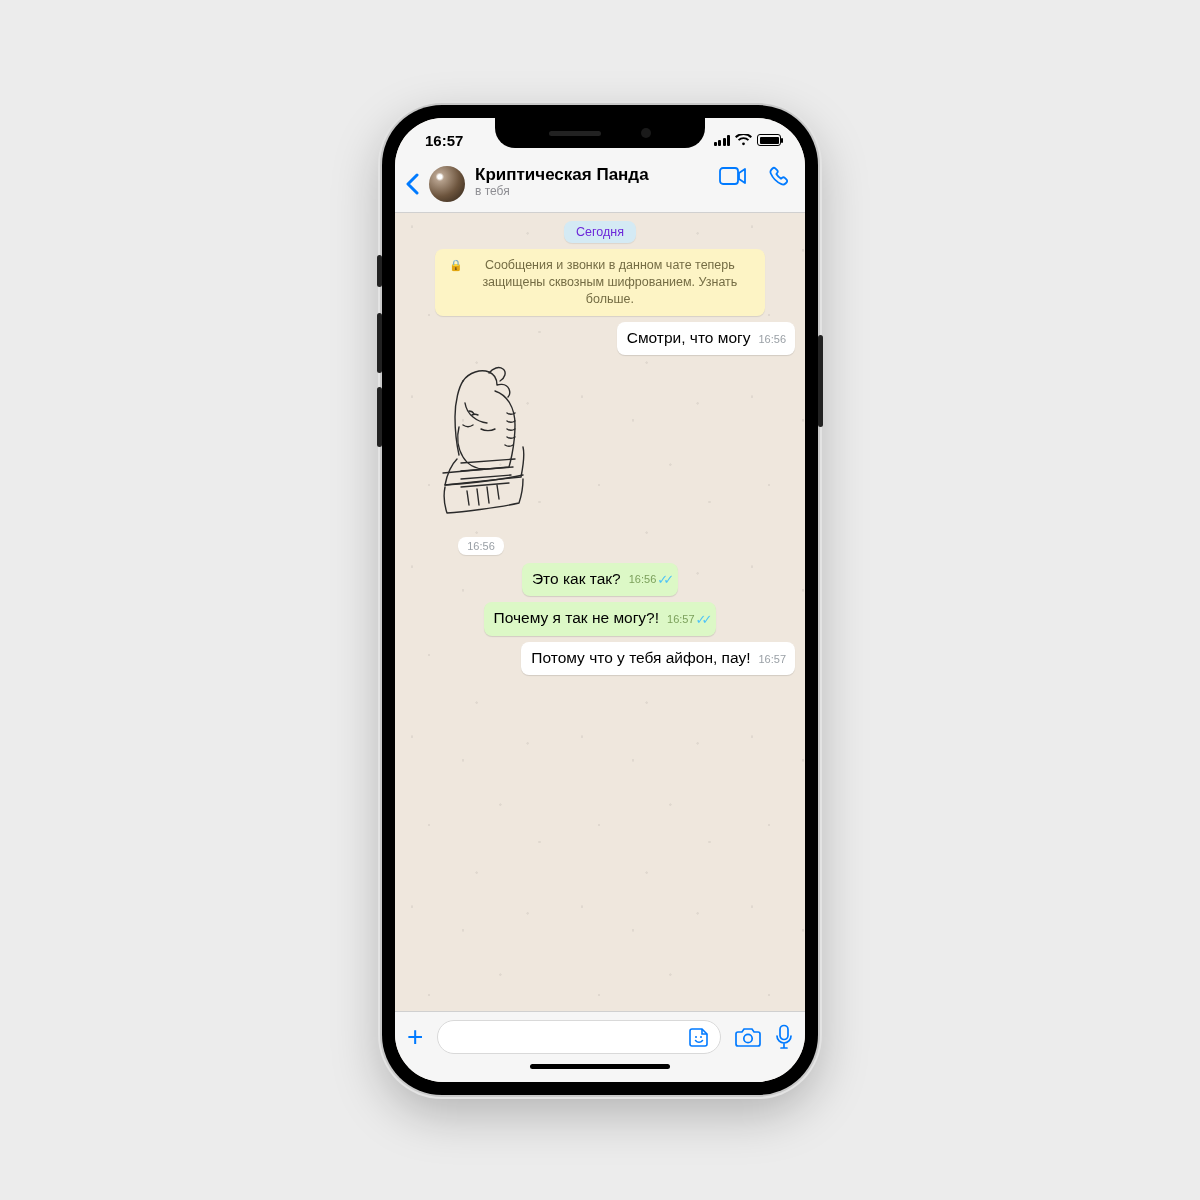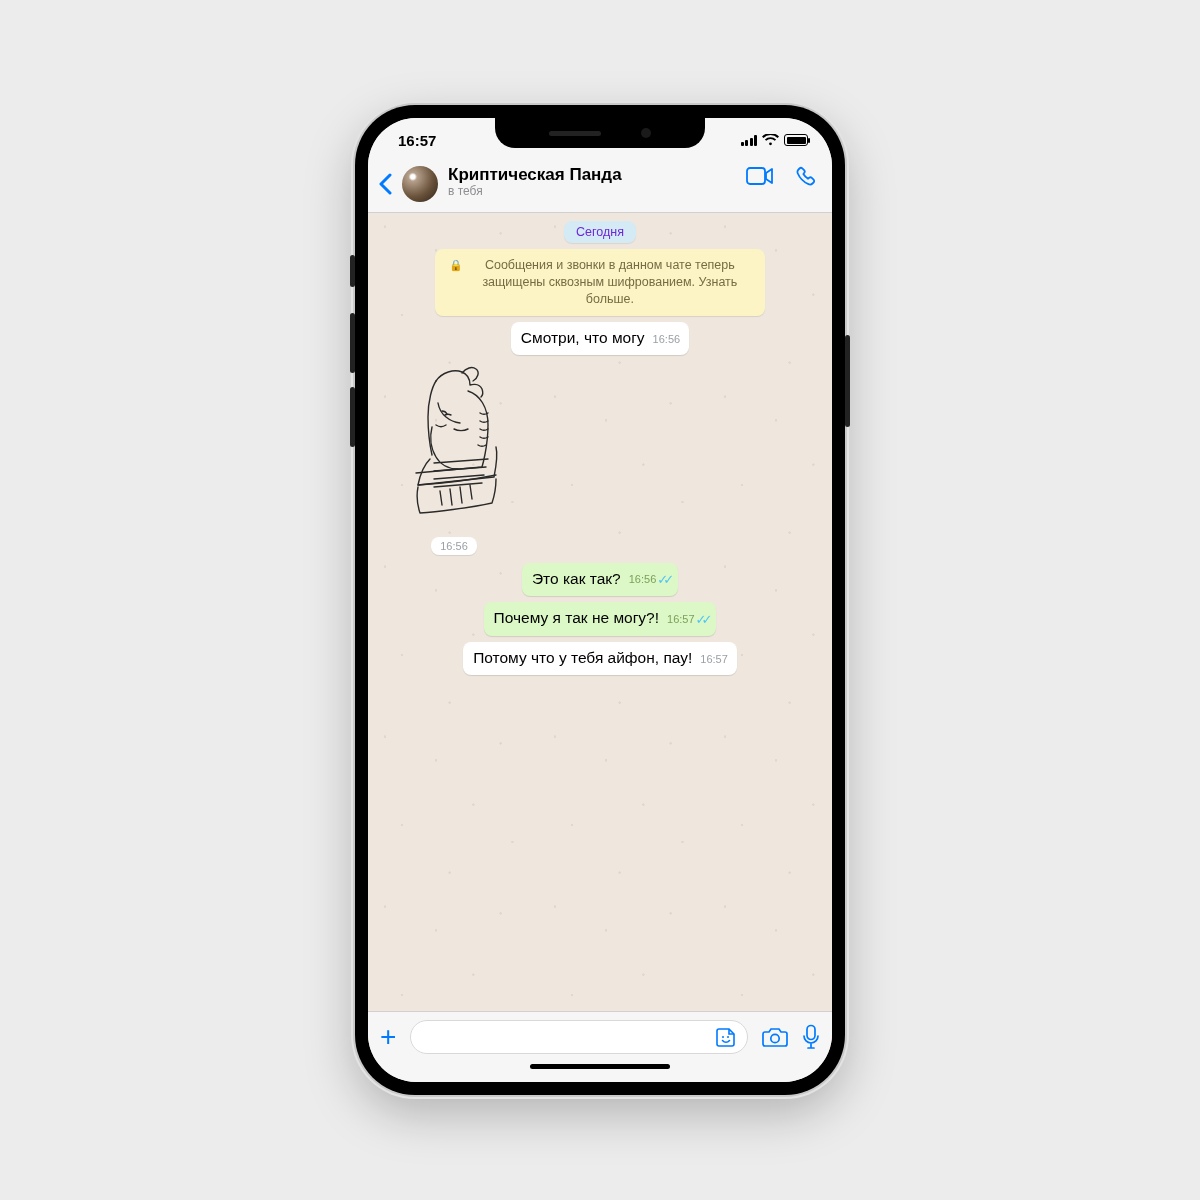--- a/index.html
+++ b/index.html
@@ -1,17 +1,17 @@
 <!DOCTYPE html>
 <html><head>
 <meta charset="utf-8">
 <style>
   *{box-sizing:border-box;margin:0;padding:0;font-family:-apple-system,Helvetica,Arial,sans-serif;-webkit-font-smoothing:antialiased}
   body{background:#ECECEC;width:1200px;height:1200px;display:flex;align-items:center;justify-content:center}
-  .phone{width:490px;height:990px;background:#000;border-radius:60px;padding:13px;box-shadow:0 0 0 2px #c9c9c9,0 0 0 4px #e3e3e3,0 18px 50px rgba(0,0,0,.25);position:relative}
+  .phone{width:436px;height:990px;background:#000;border-radius:60px;padding:13px;box-shadow:0 0 0 2px #c9c9c9,0 0 0 4px #e3e3e3,0 18px 50px rgba(0,0,0,.25);position:relative}
   .side-btn{position:absolute;background:#222;border-radius:4px}
   .side-btn.mute{left:-5px;top:150px;width:5px;height:32px}
   .side-btn.volu{left:-5px;top:208px;width:5px;height:60px}
   .side-btn.vold{left:-5px;top:282px;width:5px;height:60px}
   .side-btn.pow{right:-5px;top:230px;width:5px;height:92px}
   .screen{width:100%;height:100%;background:#EFE7DD;border-radius:48px;overflow:hidden;position:relative;display:flex;flex-direction:column}
   .notch{position:absolute;top:0;left:50%;transform:translateX(-50%);width:210px;height:30px;background:#000;border-bottom-left-radius:20px;border-bottom-right-radius:20px;z-index:50;display:flex;align-items:center;justify-content:center;gap:40px}
   .notch .speaker{width:52px;height:5px;background:#222;border-radius:3px}
   .notch .cam{width:10px;height:10px;background:#1a1a1a;border-radius:50%}
   .statusbar{height:44px;display:flex;align-items:center;justify-content:space-between;padding:0 24px 0 30px;background:#F6F6F6;font-weight:600;font-size:15px}
@@ -35,21 +35,21 @@
     radial-gradient(circle at 78% 12%,#000 1px,transparent 1.5px),
     radial-gradient(circle at 62% 48%,#000 1px,transparent 1.5px),
     radial-gradient(circle at 20% 60%,#000 1px,transparent 1.5px),
     radial-gradient(circle at 85% 70%,#000 1px,transparent 1.5px),
     radial-gradient(circle at 48% 88%,#000 1px,transparent 1.5px);
     background-size:170px 170px;pointer-events:none}
   .chip{align-self:center;background:#D4EAF4;color:#6d28d9;font-size:12.5px;padding:4px 12px;border-radius:8px;box-shadow:0 1px 1px rgba(0,0,0,.08);position:relative}
   .enc{align-self:center;background:#FDF4C5;color:#746C44;font-size:12.5px;line-height:1.35;padding:8px 14px;border-radius:8px;max-width:330px;text-align:center;box-shadow:0 1px 1px rgba(0,0,0,.1);position:relative;display:flex;gap:6px}
   .enc .lock{font-size:11px;padding-top:1px}
   .row{display:flex;position:relative}
-  .row.in{justify-content:center}.row.out{justify-content:center}
+  .row.in{justify-content:flex-end}.row.out{justify-content:center}
   .bubble{max-width:76%;padding:6px 9px 7px 10px;border-radius:8px;font-size:15.5px;line-height:1.25;box-shadow:0 1px 1px rgba(0,0,0,.12);position:relative;display:flex;align-items:flex-end;gap:8px}
   .in .bubble{background:#fff;color:#000}
   .out .bubble{background:#DCF8C6;color:#000}
   .bubble .txt{padding-bottom:1px}
   .meta{font-size:11px;color:#9aa0a6;display:flex;align-items:center;gap:3px;white-space:nowrap;padding-bottom:1px}
   .out .meta{color:#7ba05b}
   .ticks{color:#4FC3F7;font-size:13px;letter-spacing:-5px;margin-left:-2px}
   .sticker-wrap{align-self:flex-start;display:flex;flex-direction:column;align-items:center;gap:4px;position:relative;margin:2px 0 2px 6px}
   .sticker{width:140px;height:170px}
   .st-time{background:#fff;border-radius:8px;padding:3px 9px;font-size:11px;color:#9aa0a6;box-shadow:0 1px 1px rgba(0,0,0,.1)}

